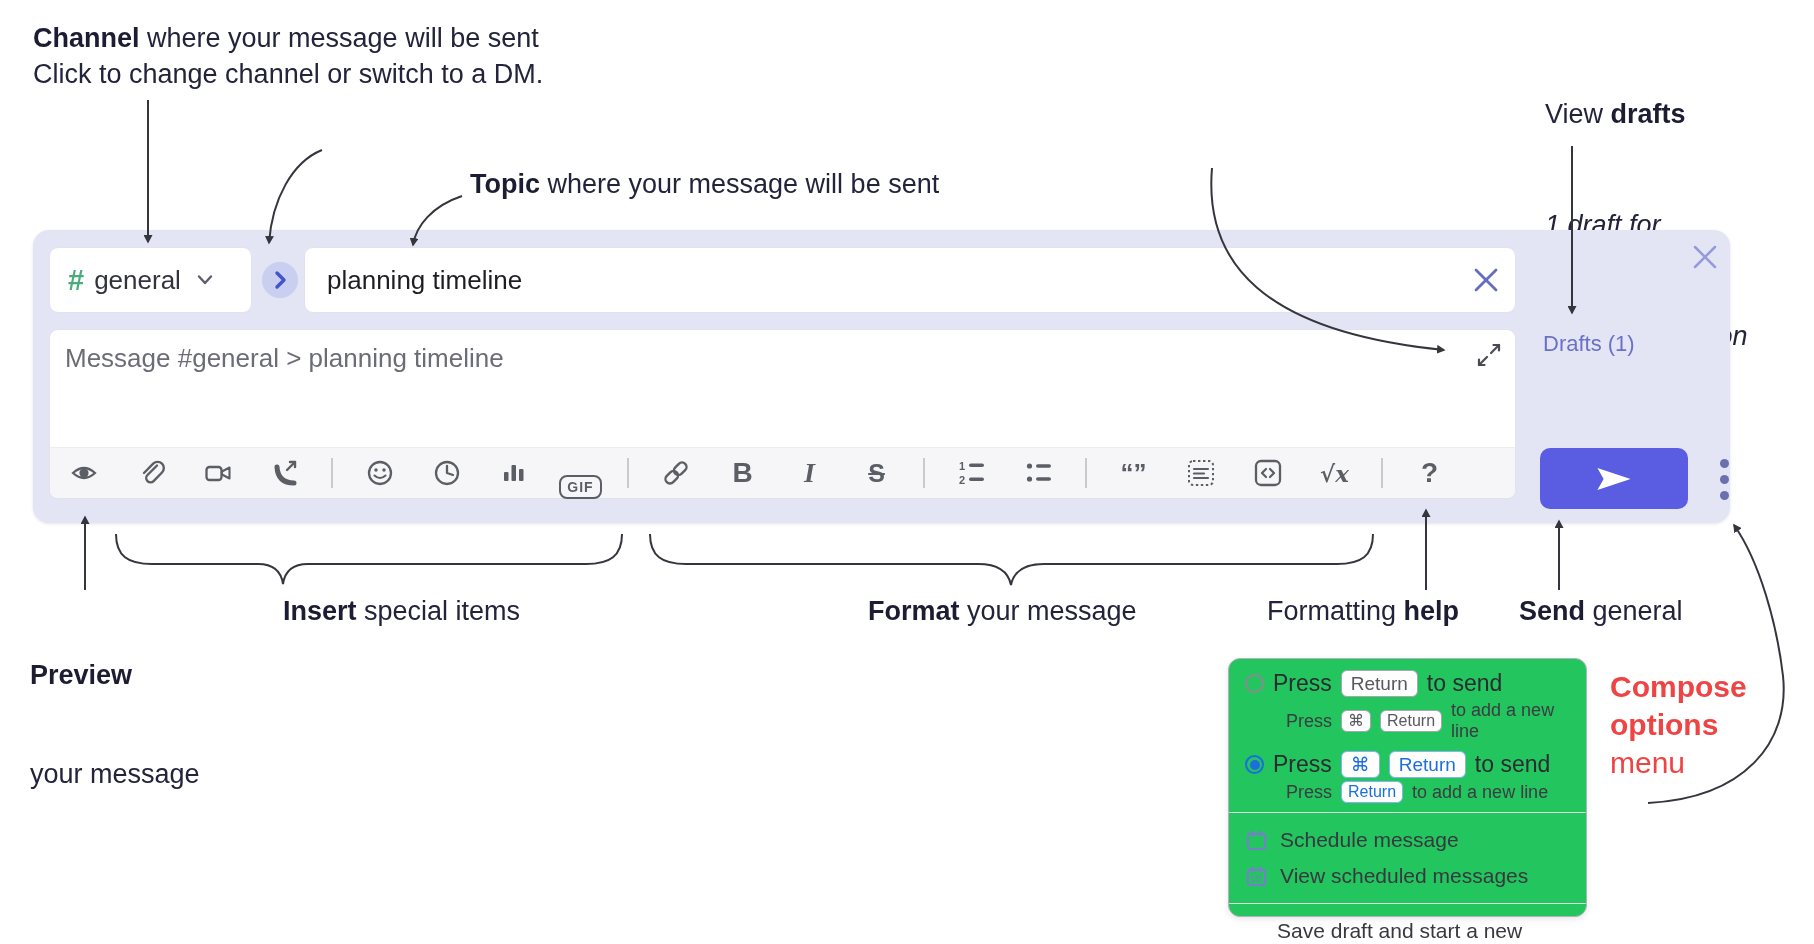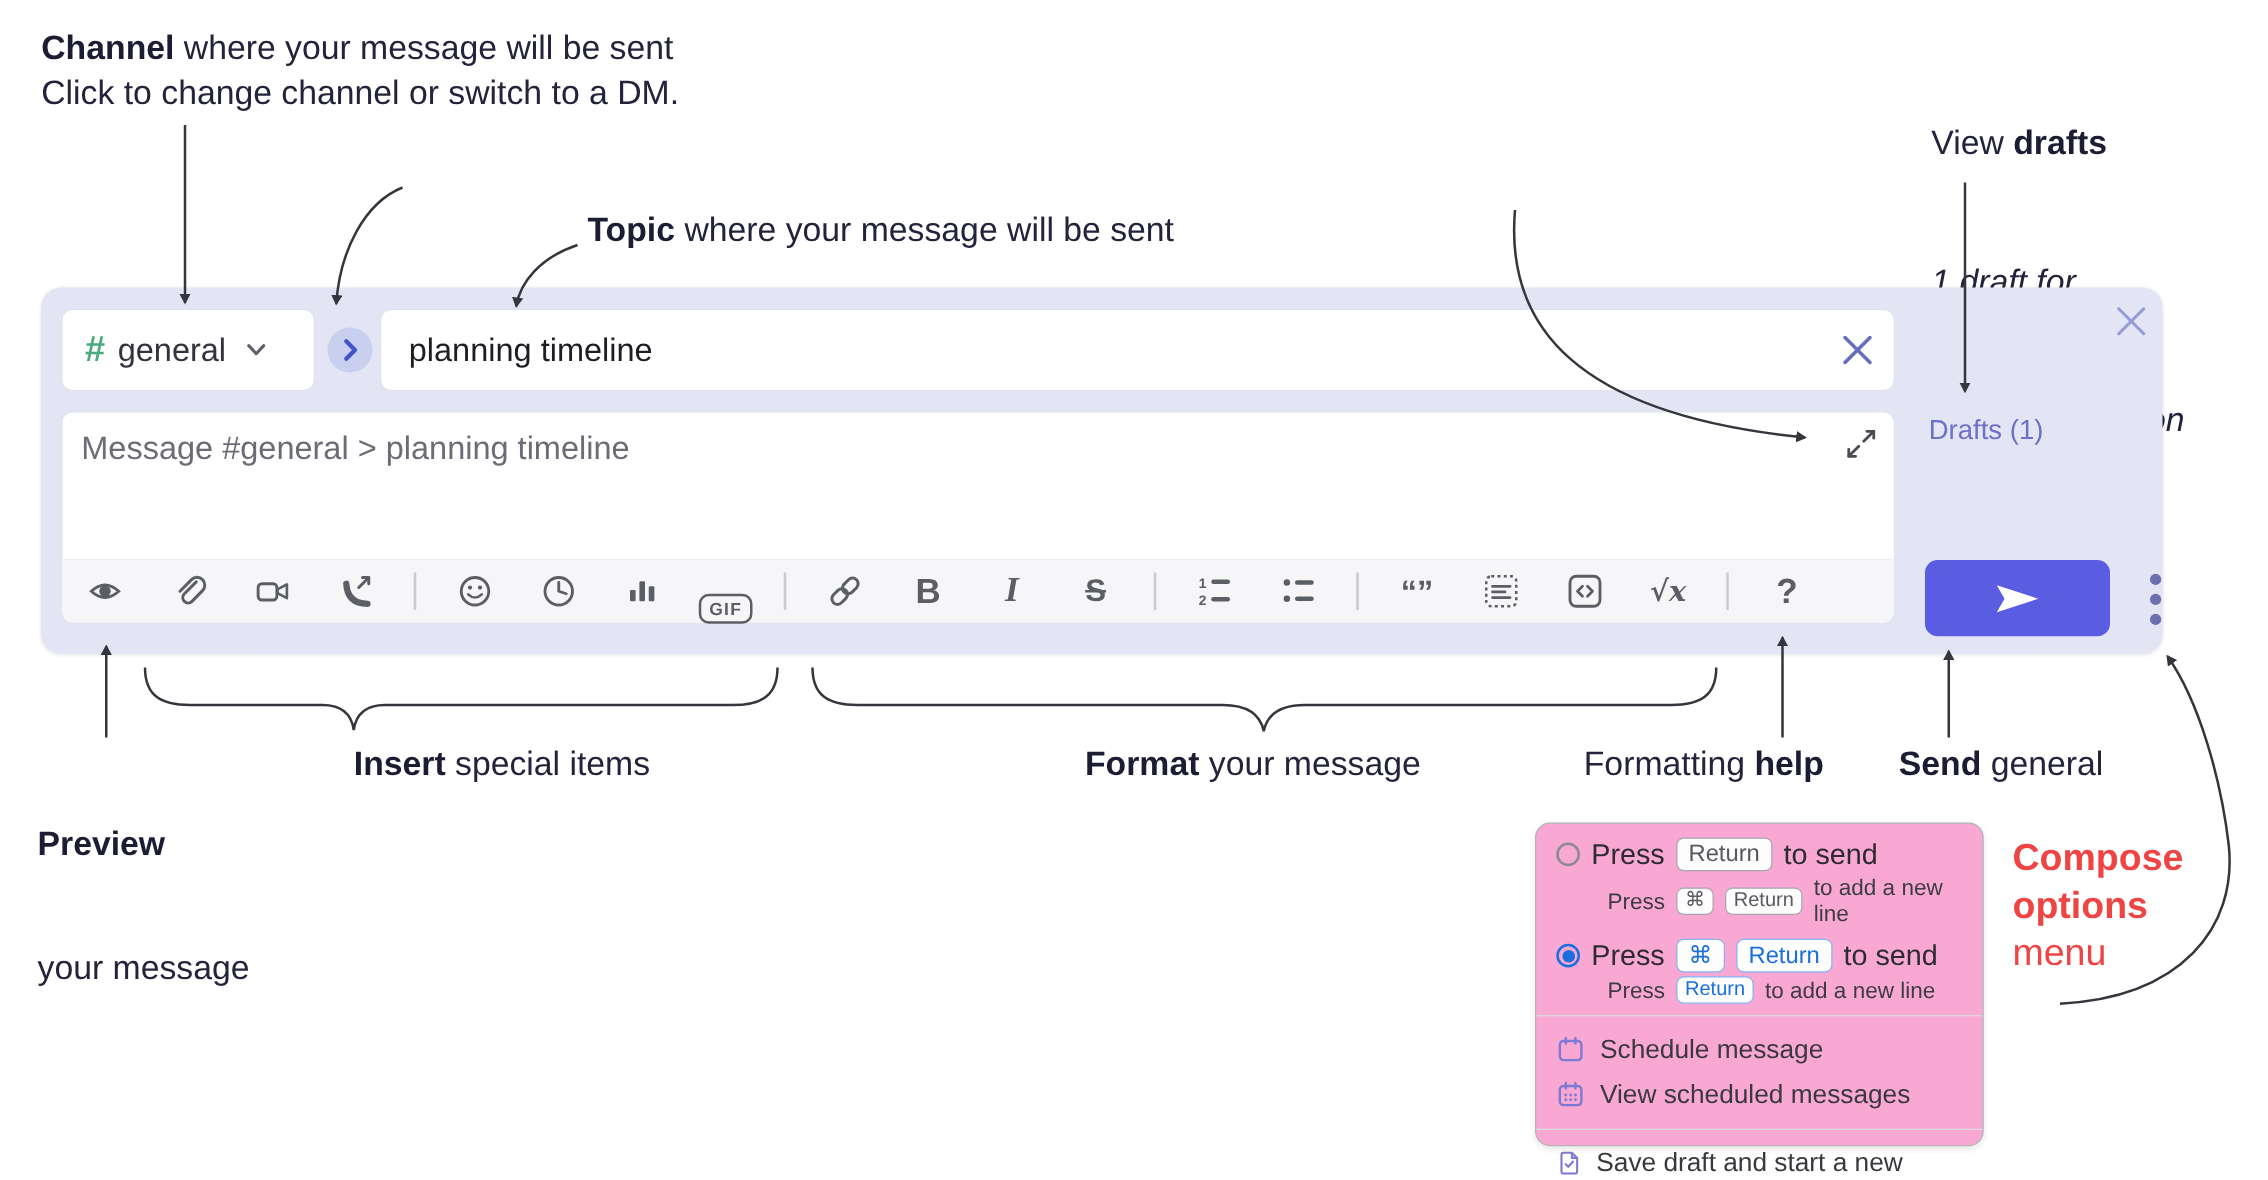--- a/index.html
+++ b/index.html
@@ -37,35 +37,35 @@
   .tfx{font-family:"DejaVu Serif",serif;font-style:italic;font-size:23px;font-weight:700;color:#5c5e66;}
   #send-btn{position:absolute;left:1507px;top:218px;width:148px;height:61px;background:#5a5ce2;
             border-radius:10px;display:flex;align-items:center;justify-content:center;cursor:pointer;}
   #kebab{position:absolute;left:1674px;top:223px;width:34px;height:52px;display:flex;flex-direction:column;
          align-items:center;justify-content:center;gap:7px;cursor:pointer;}
   #kebab i{width:9px;height:9px;border-radius:50%;background:#6c6fae;}
   #drafts-link{position:absolute;left:1510px;top:101px;font-size:22px;color:#6b71c6;cursor:pointer;}
   #close-x{position:absolute;left:1659px;top:14px;width:26px;height:26px;cursor:pointer;}
   #expand-ic{position:absolute;right:12px;top:11px;width:28px;height:28px;cursor:pointer;}
   
-  #menu{position:absolute;left:1228px;top:658px;width:359px;height:259px;background:#f9a8d4;
+  #menu{position:absolute;left:1228px;top:658px;width:359px;height:259px;background:#22c55e;
         border:1.5px solid #b2b2bc;border-radius:12px;box-sizing:border-box;box-shadow:0 2px 6px rgba(0,0,0,.10);
         padding:11px 0 0 0;}
   .mrow{display:flex;align-items:center;gap:9px;padding:0 16px;}
   .radio{width:19px;height:19px;border:2px solid #8a8a94;border-radius:50%;box-sizing:border-box;flex:0 0 auto;}
   .radio.sel{border-color:#1a6fdc;position:relative;}
   .radio.sel::after{content:"";position:absolute;left:2.5px;top:2.5px;width:10px;height:10px;border-radius:50%;background:#1a6fdc;}
   .mmain{font-size:23px;color:#2b2b31;}
   .msub{font-size:18px;color:#3c3c42;}
   .key{border:1.5px solid #a6a6b0;background:#fdfdfe;border-radius:6px;color:#585860;
        font-size:19px;padding:1px 9px;line-height:23px;}
   .key.sm{font-size:16px;padding:0 6px;line-height:20px;}
   .key.blue{color:#1a6fdc;border-color:#85b4ef;}
   .mdiv{height:1px;background:#d9d9de;margin:9px 0;}
-  .mitem{display:flex;align-items:flex-start;gap:12px;padding:6px 16px;font-size:21px;color:#38383e;cursor:pointer;}
+  .mitem{display:flex;align-items:flex-end;gap:12px;padding:6px 16px;font-size:21px;color:#38383e;cursor:pointer;}
   
   #compose-label{position:absolute;left:1610px;top:668px;font-size:30px;line-height:38px;color:#ef4444;}
   #compose-label .b{font-weight:700;}
   svg.ovl{position:absolute;left:0;top:0;pointer-events:none;}
 </style>
 </head>
 <body>
 
 <div id="stage">
 

